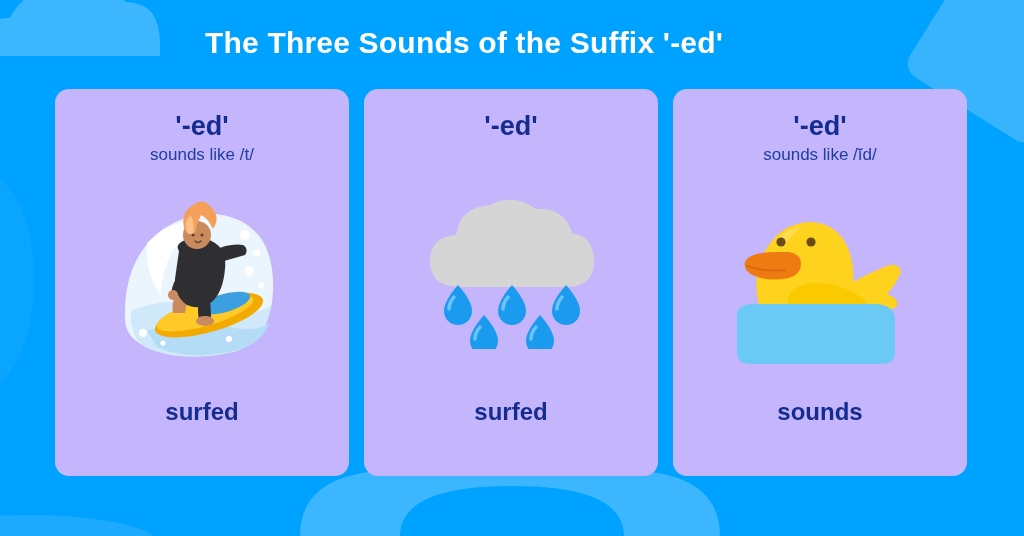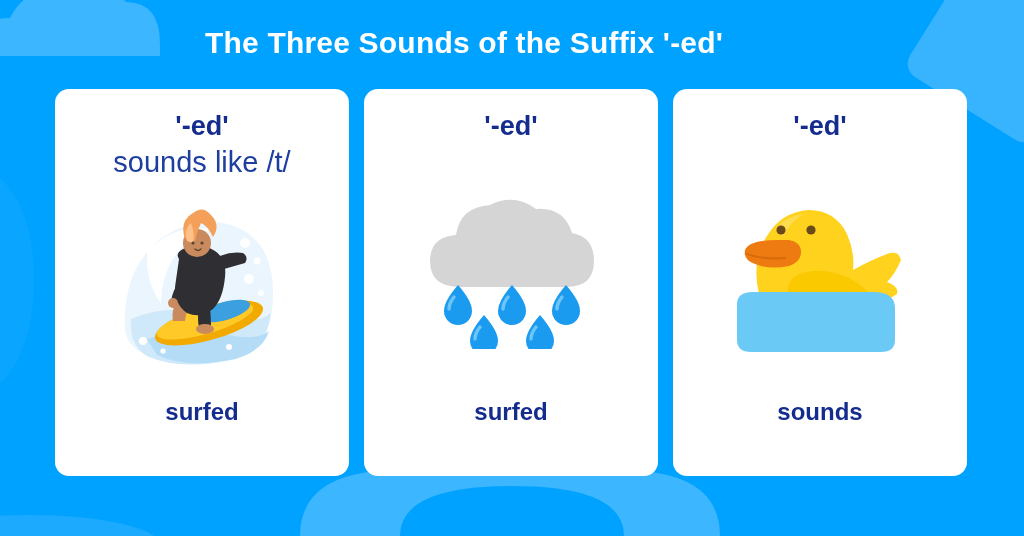--- a/index.html
+++ b/index.html
@@ -43,39 +43,39 @@
     position: absolute;
     top: 89px;
     left: 55px;
     width: 912px;
     height: 387px;
     display: flex;
     justify-content: space-between;
     z-index: 4;
   }
   .card {
-    background: #ffffff;
+    background: #c4b5fd;
     border-radius: 14px;
     width: 294px;
     height: 387px;
     box-sizing: border-box;
     display: flex;
     flex-direction: column;
     align-items: center;
     padding-top: 23px;
   }
   .card-ed {
     color: #142C8E;
     font-size: 27px;
     font-weight: bold;
     line-height: 1.05;
   }
   .card-sound {
     color: #1E3FA0;
-    font-size: 29px;
+    font-size: 17px;
     font-weight: normal;
     line-height: 1.25;
     margin-top: 4px;
   }
   .card-art {
     flex: 1;
     display: flex;
     align-items: center;
     justify-content: center;
     width: 100%;
@@ -206,20 +206,21 @@
           <path d="M 112 138 Q 107 144 107 150" stroke="#6CC4F7" stroke-width="3.5" fill="none" stroke-linecap="round"></path>
         </g>
       </svg>
     </div>
 
     <div class="card-word">surfed</div>
   </div>
 
   <div class="card">
     <div class="card-ed">'-ed'</div>
+    <div class="card-sound">sounds like /ĭd/</div>
 
     <div class="card-art">
       <svg width="195" height="175" viewBox="0 0 195 175">
 
         <g>
           <path d="M 36 112 Q 28 78 44 54 Q 58 30 86 28 Q 112 28 124 52 Q 132 70 130 88 Q 148 78 164 72 Q 176 68 178 78 Q 172 92 164 100 Q 176 104 174 112 Q 160 122 132 124 L 60 124 Q 40 124 36 112 Z" fill="#FFD21E"></path>
 
           <path d="M 70 96 Q 84 86 108 90 Q 134 96 146 112 Q 134 124 104 124 Q 76 124 66 114 Q 62 104 70 96 Z" fill="#FBC900"></path>
 
           <path d="M 52 48 Q 62 34 80 32 Q 68 40 60 54 Z" fill="#FFDC4D"></path>

